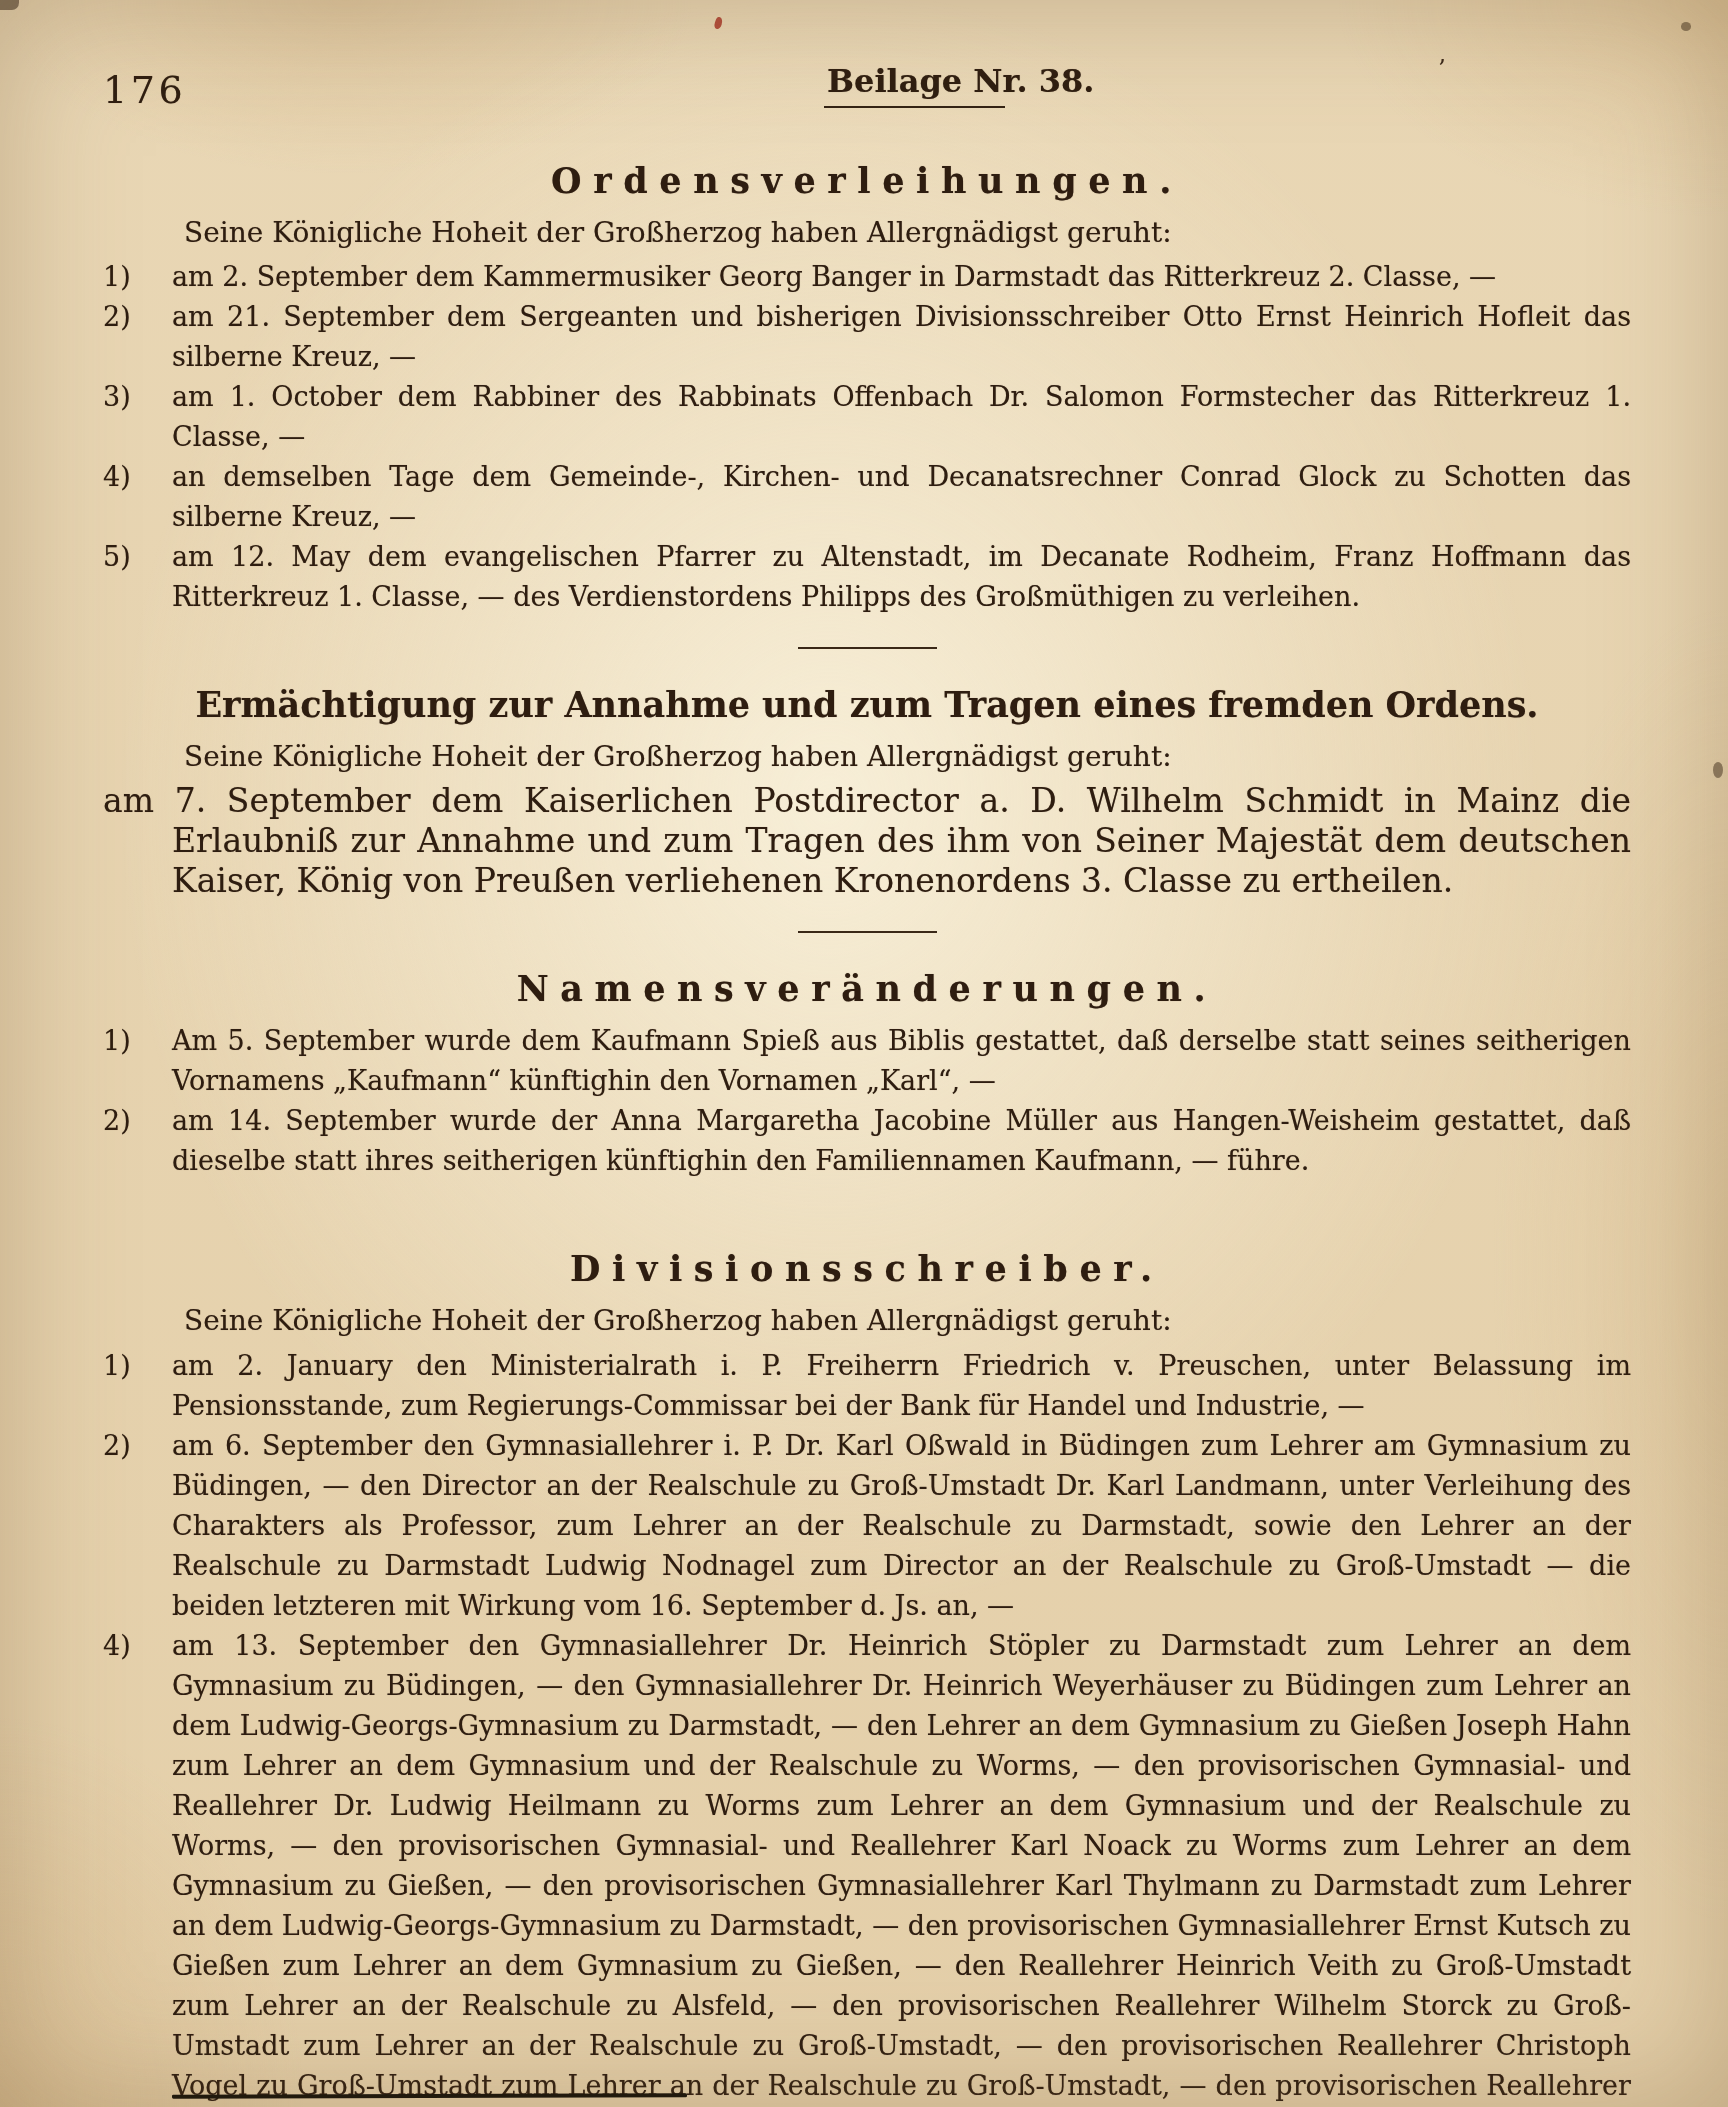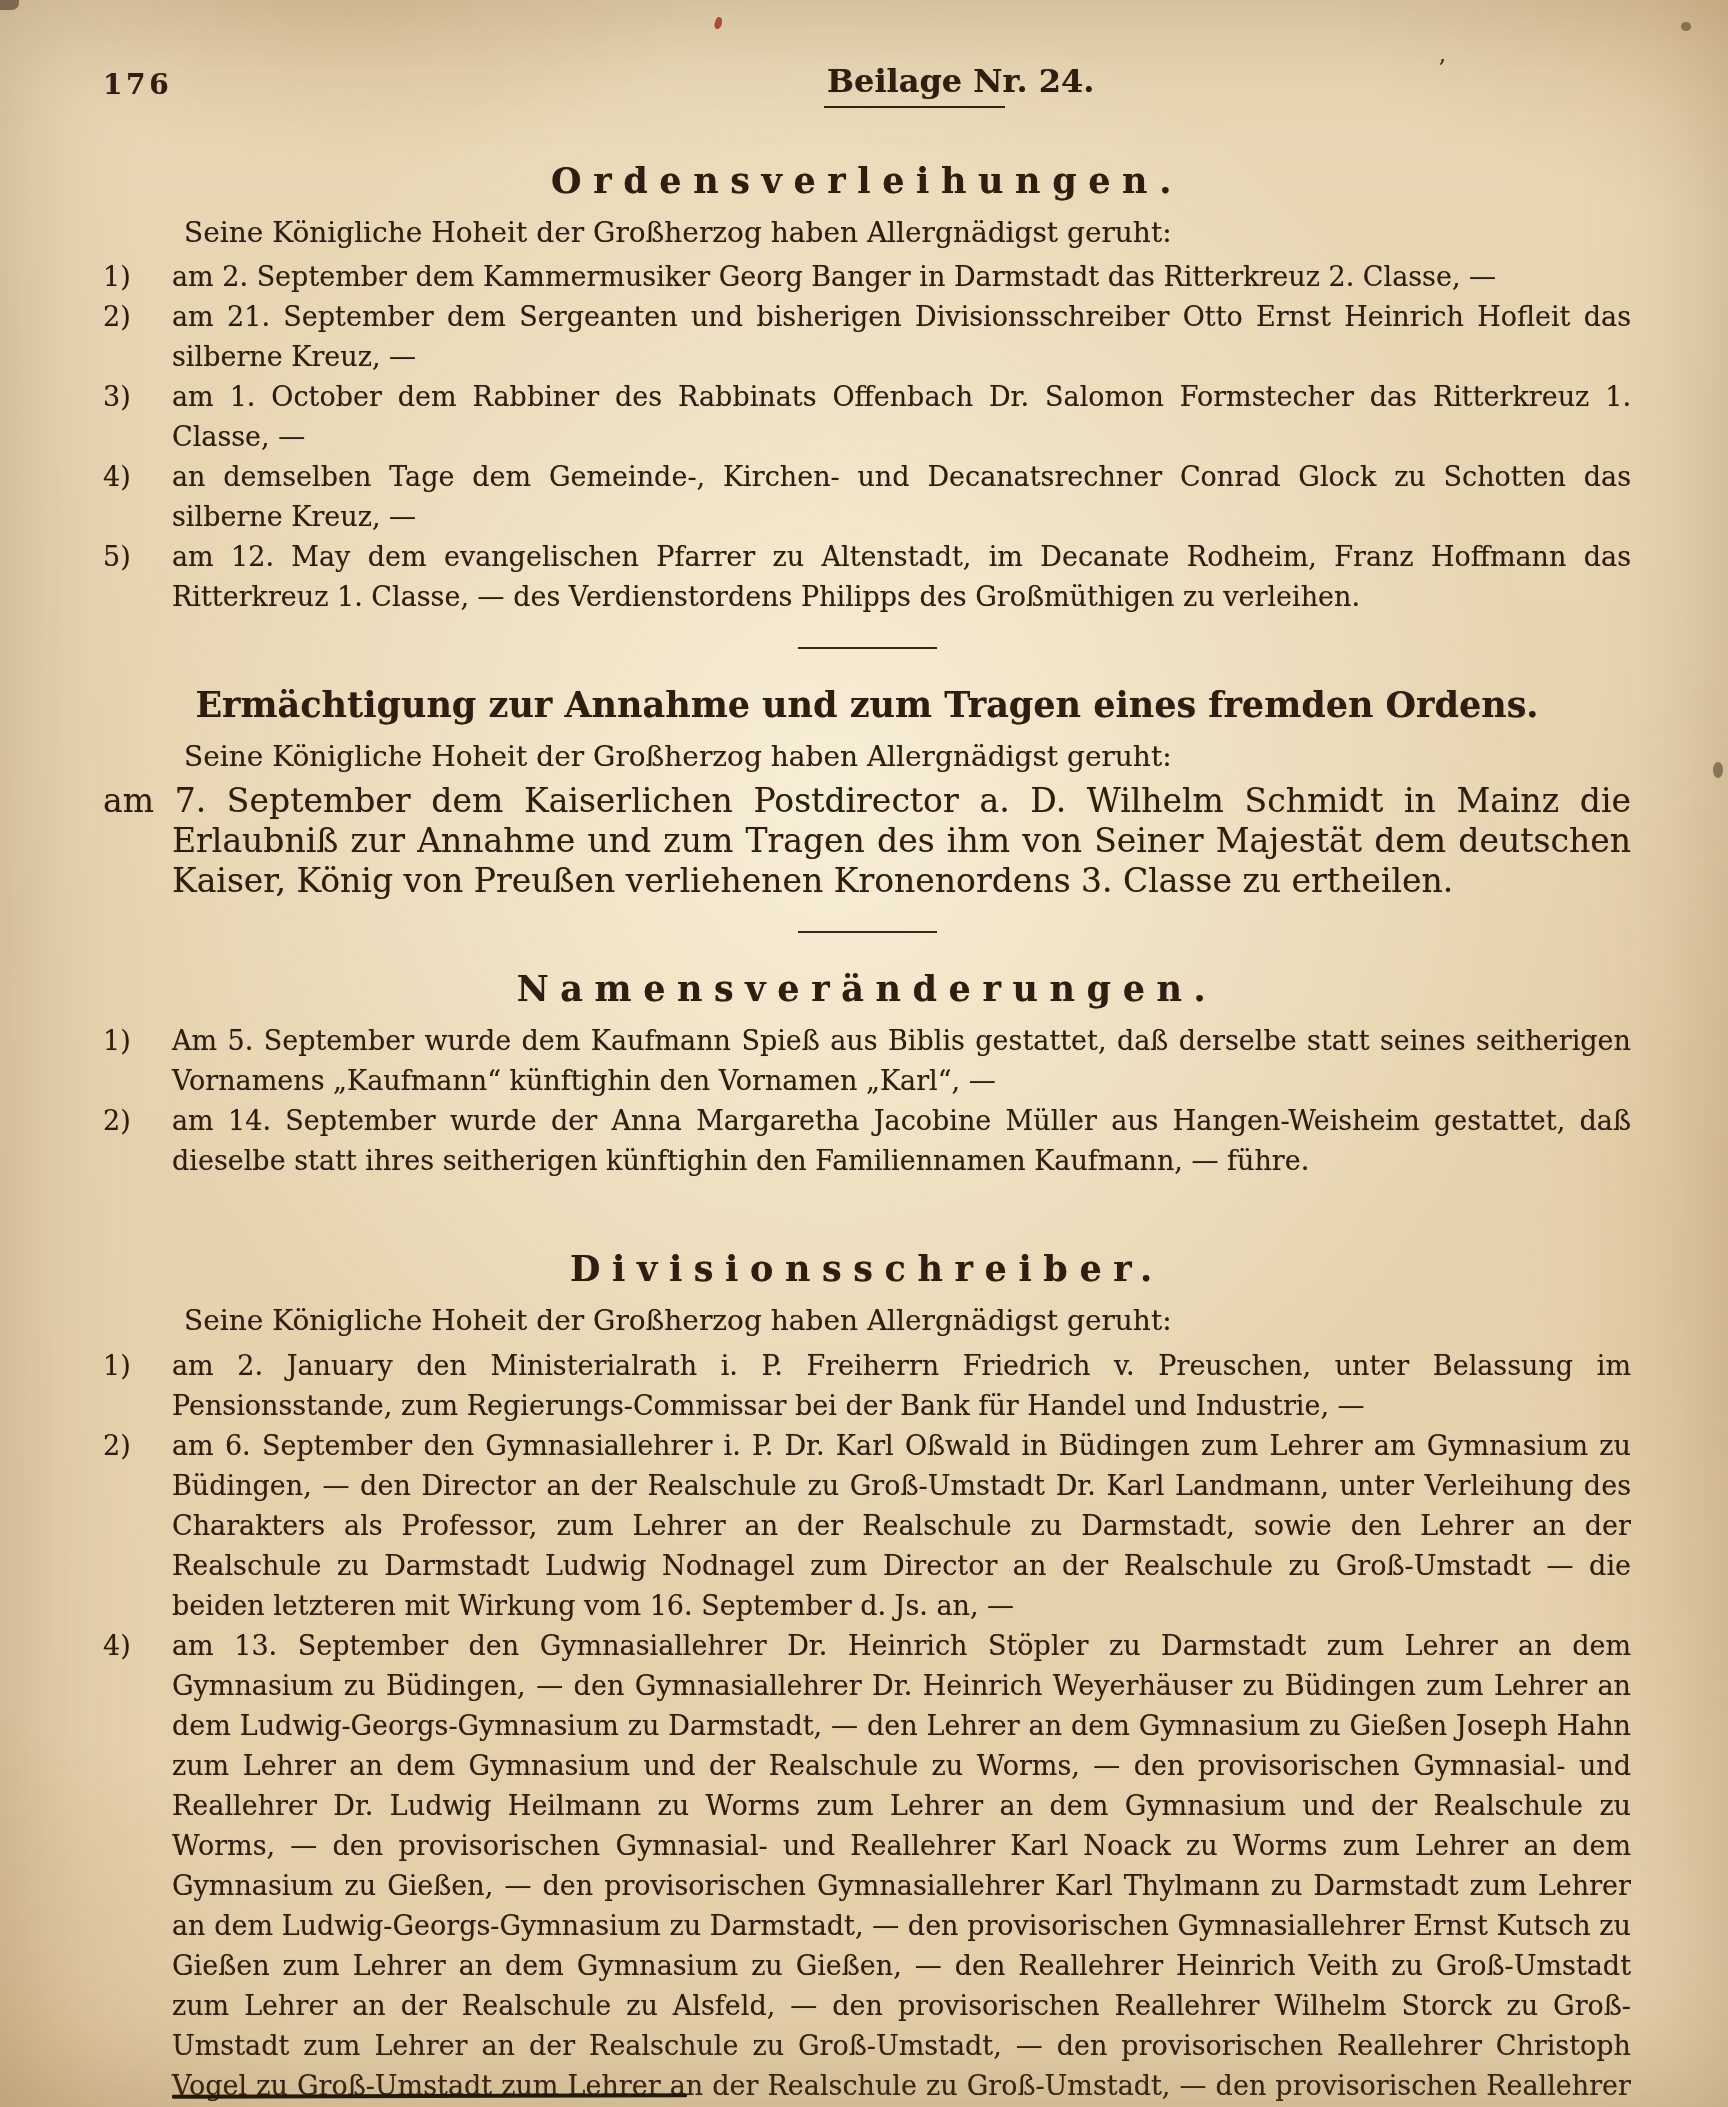--- a/index.html
+++ b/index.html
@@ -27,21 +27,21 @@
     position: absolute; inset: 0;
     padding: 52px 98px 0 103px;
     box-sizing: border-box;
   }
   .ink { text-shadow: 0 0 0.7px rgba(46,29,16,0.45); }
 
   
   .page-head { position: relative; height: 80px; }
   .page-number {
     position: absolute; left: 0; top: 16px;
-    font-size: 28px; letter-spacing: 3.6px; font-weight: bold;
+    font-size: 38px; letter-spacing: 3.6px; font-weight: normal;
   }
   .masthead {
     position: absolute; left: 724px; top: 10px;
     text-align: center;
   }
   .masthead-title { font-size: 32px; font-weight: bold; white-space: nowrap; }
   .masthead-rule { width: 181px; height: 2.2px; background: #342315; margin: 5.8px auto 0 -2.9px; }
 
   
   .section-title {
@@ -84,21 +84,21 @@
   .edge-speck { width: 10px; height: 16px; background: rgba(52,36,20,0.5); border-radius: 50%; }
 </style>
 </head>
 <body>
 
 <div class="sheet ink">
 
   <header class="page-head">
     <div class="page-number">176</div>
     <div class="masthead">
-      <div class="masthead-title">Beilage Nr. 24.</div>
+      <div class="masthead-title">Beilage Nr. 38.</div>
       <div class="masthead-rule"></div>
     </div>
   </header>
 
   <section class="gap-s">
     <h2 class="section-title spread">Ordensverleihungen.</h2>
     <p class="intro">Seine Königliche Hoheit der Großherzog haben Allergnädigst geruht:</p>
     <div class="list">
       <p class="item"><span class="num">1)</span><span>am 2. September dem Kammermusiker Georg Banger in Darmstadt das Ritterkreuz 2. Classe, —</span></p>
       <p class="item"><span class="num">2)</span><span>am 21. September dem Sergeanten und bisherigen Divisionsschreiber Otto Ernst Heinrich Hofleit das silberne Kreuz, —</span></p>

